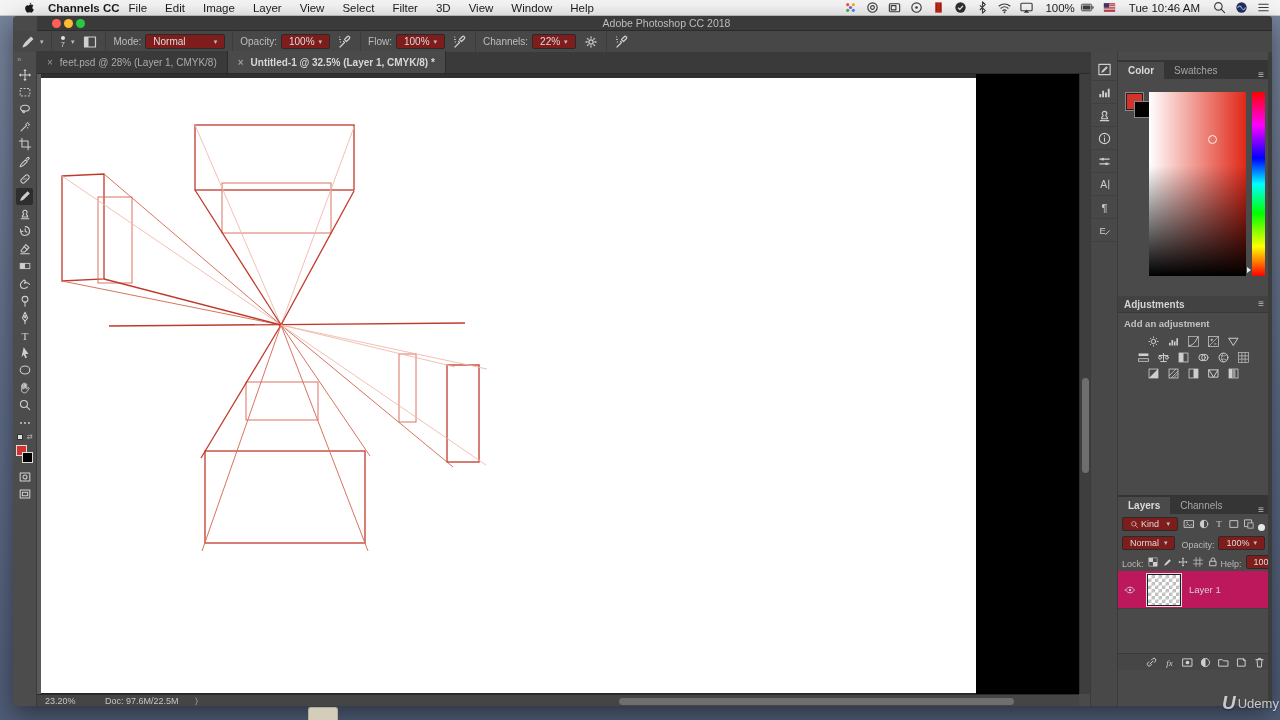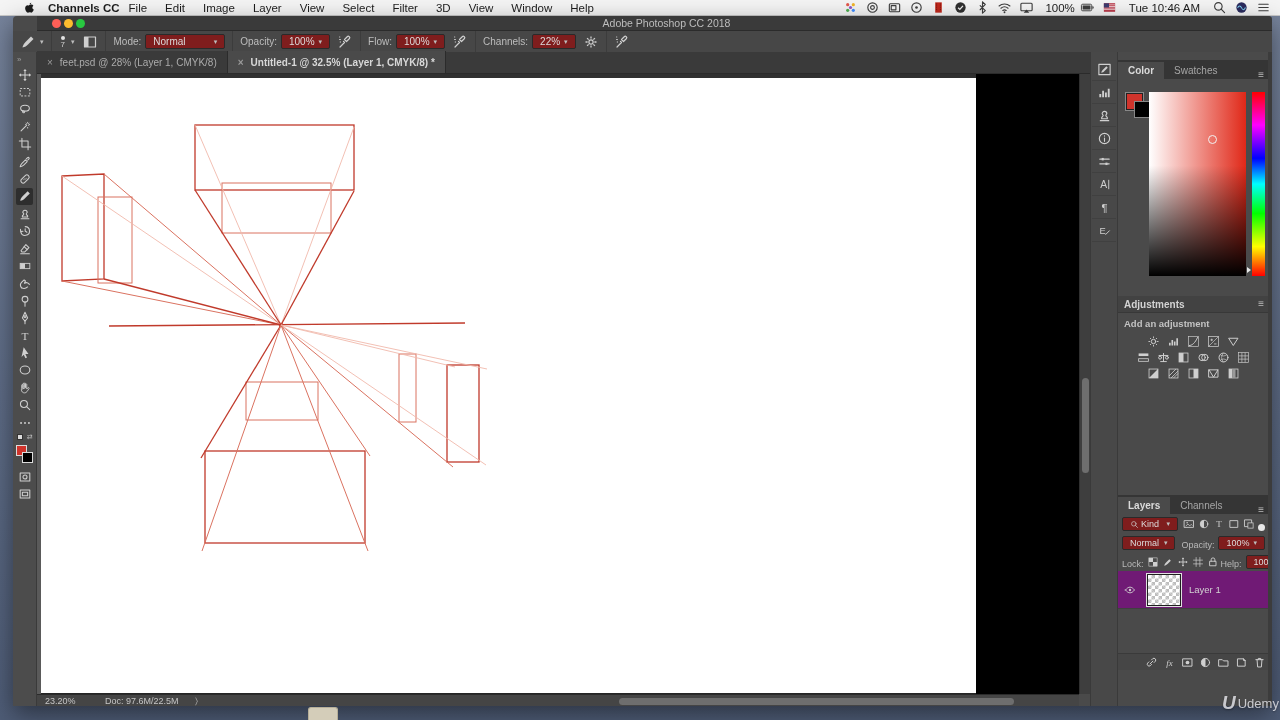--- a/index.html
+++ b/index.html
@@ -122,21 +122,21 @@
 
   
   #layerspanel { left:0; top:443px; width:151px; }
   .lrow { display:flex; align-items:flex-end; font-size:9px; color:#b9b9b9; padding:2px 4px; height:19px;}
   .lrow .obox { font-size:9px; }
   .licon { width:15px; height:14px; }
   .licon svg { width:12px; height:12px; }
   .filter-dot { width:7px; height:7px; background:#e8e8e8; border-radius:50%; margin-left:auto; }
   .layer-row { display:flex; align-items:center; height:38px; padding:0 4px; font-size:9.5px; color:#d2d2d2;
      border-bottom:1px solid #404040;}
-  .layer-row.selected { background:#701a75; }
+  .layer-row.selected { background:#be185d; }
   .layer-thumb { width:34px; height:32px; margin:0 8px 0 10px; border:1px solid #1f1f1f; }
   .thumb-checker { background-color:#fff;
      background-image:linear-gradient(45deg,#bdbdbd 25%,transparent 25%,transparent 75%,#bdbdbd 75%),
                       linear-gradient(45deg,#bdbdbd 25%,transparent 25%,transparent 75%,#bdbdbd 75%);
      background-size:7px 7px; background-position:0 0,3.5px 3.5px; outline:1.5px solid #e0e0e0;}
   .thumb-white { background:#fff; }
   .layer-row .lock { margin-left:auto; margin-right:4px; }
   #layers-bottom { display:flex; align-items:center; justify-content:flex-end; gap:3px;
      height:17px; border-top:1px solid #3a3a3a; background:#464646; padding-right:2px; margin-top:44px;}
   #layers-bottom .licon svg { width:13px; height:13px; }

